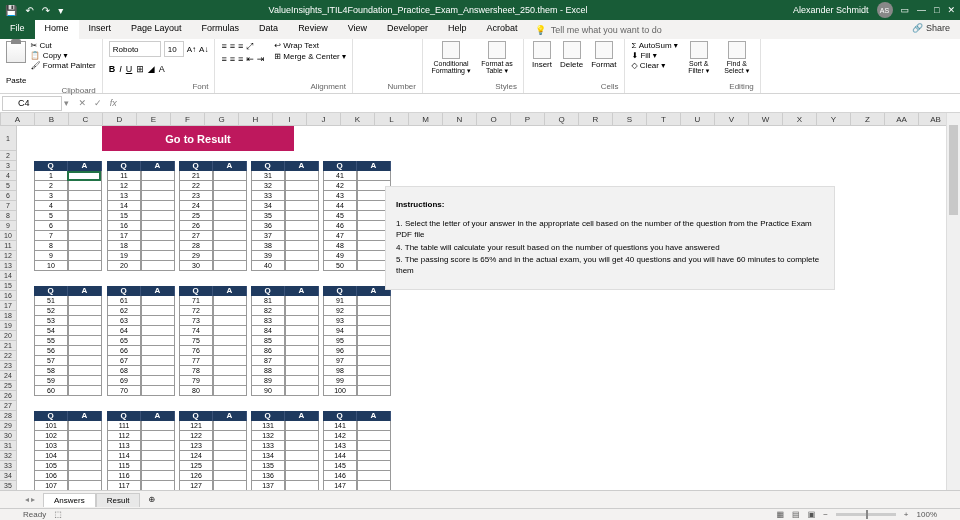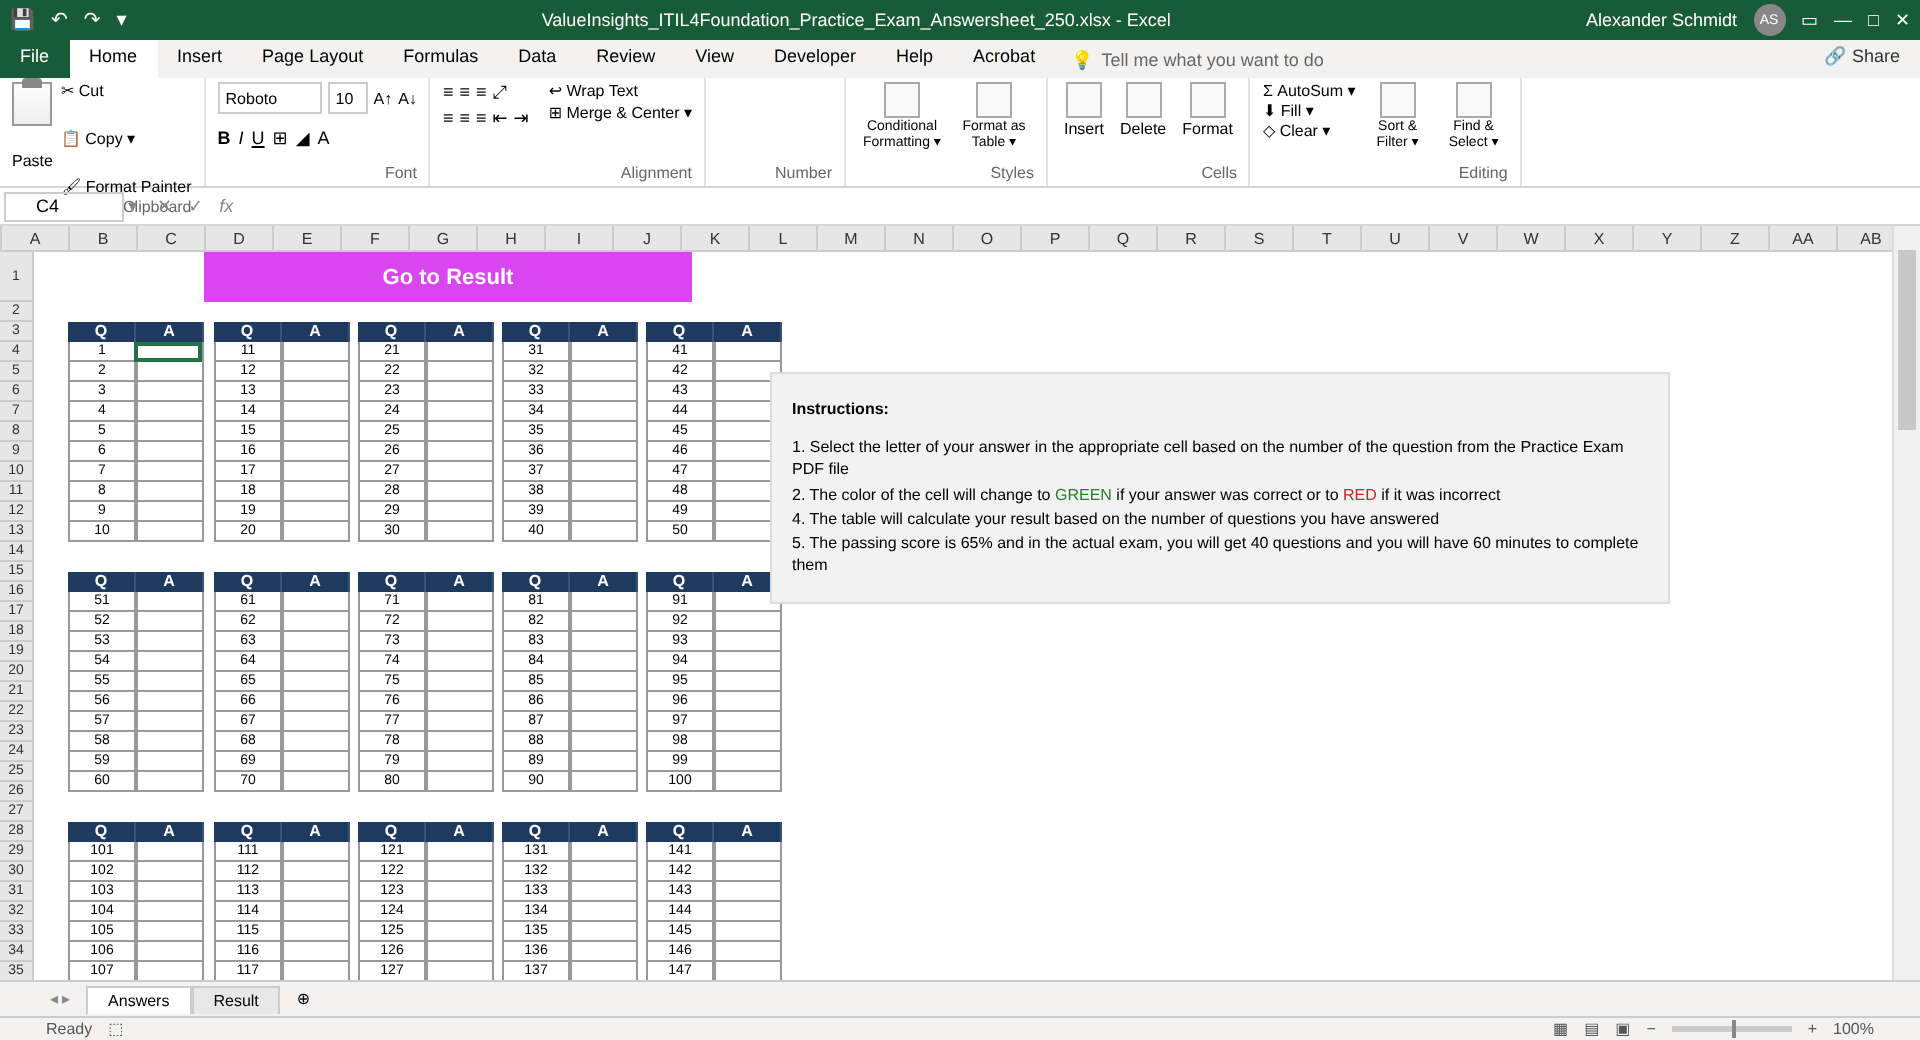--- a/index.html
+++ b/index.html
@@ -16,41 +16,41 @@
 .menubar .tab.active{background:#fff}
 .menubar .tell{color:#666;padding:3px 8px;display:flex;align-items:center;gap:4px}
 .menubar .share{margin-left:auto;padding:3px 10px;color:#333}
 .ribbon{background:#fff;height:55px;border-bottom:1px solid #d4d4d4;display:flex;font-size:8px}
 .rgroup{border-right:1px solid #e1e1e1;padding:2px 6px;display:flex;flex-direction:column;justify-content:space-between}
 .rgroup .label{text-align:right;color:#666;font-size:8px;padding-top:1px}
 .rgroup .content{display:flex;gap:4px;align-items:flex-start;flex:1}
 .paste-btn{display:flex;flex-direction:column;align-items:center;gap:13px}
 .paste-icon{width:20px;height:22px;background:linear-gradient(#fff,#eee);border:1px solid #999;position:relative}
 .paste-icon::before{content:"";position:absolute;top:-3px;left:4px;width:10px;height:5px;background:#888;border-radius:2px 2px 0 0}
-.clip-items{display:flex;flex-direction:column;gap:15px;font-size:8px}
+.clip-items{display:flex;flex-direction:column;gap:1px;font-size:8px}
 .clip-items div{display:flex;align-items:center;gap:3px}
 .font-row{display:flex;gap:3px;align-items:center}
 .font-sel{border:1px solid #ccc;height:16px;padding:0 3px;font-size:8px;background:#fff;display:flex;align-items:center}
 .font-btns{display:flex;gap:4px;margin-top:3px;font-size:9px}
 .align-grid{display:flex;flex-direction:column;gap:2px}
 .align-row{display:flex;gap:3px;font-size:9px}
 .big-btn{display:flex;flex-direction:column;align-items:center;gap:1px;padding:0 2px}
 .big-btn .ico{width:18px;height:18px;border:1px solid #aaa;background:#f9f9f9}
 .namebox-row{height:19px;background:#fff;border-bottom:1px solid #d4d4d4;display:flex;align-items:center;font-size:9px}
 .namebox{width:60px;border:1px solid #ccc;height:15px;margin-left:2px;padding:0 15px;display:flex;align-items:center}
 .fx-area{display:flex;align-items:center;gap:8px;margin-left:10px;color:#888}
 .sheet{position:relative;background:#fff;height:395px;overflow:hidden}
 .colhdr{position:absolute;top:0;left:0;right:0;height:13px;background:#e6e6e6;display:flex;border-bottom:1px solid #ccc}
 .colhdr .corner{width:17px;border-right:1px solid #ccc}
 .colhdr .ch{width:34px;text-align:center;border-right:1px solid #ccc;font-size:8px;line-height:13px;color:#333}
 .rowhdrs{position:absolute;top:13px;left:0;width:17px;bottom:0;background:#e6e6e6;border-right:1px solid #ccc}
 .rowhdrs .rh{height:10px;text-align:center;border-bottom:1px solid #ccc;font-size:7px;line-height:10px;color:#333}
 .rowhdrs .rh.tall{height:25px;line-height:25px}
 .cells{position:absolute;top:13px;left:17px;right:0;bottom:0}
-.go-result{position:absolute;top:0;left:85px;width:244px;height:25px;background:#d946ef;color:#fff;display:flex;align-items:center;justify-content:center;font-size:11px;font-weight:bold}
+.go-result{position:absolute;top:0;left:85px;width:192px;height:25px;background:#be185d;color:#fff;display:flex;align-items:center;justify-content:center;font-size:11px;font-weight:bold}
 .qa-block{position:absolute}
 .qa-hdr{display:flex;background:#1f3a5f;color:#fff;font-size:8px;font-weight:bold}
 .qa-hdr div{width:34px;text-align:center;height:10px;line-height:10px;border-right:1px solid #3a5278}
 .qa-row{display:flex;background:#fff}
 .qa-row div{width:34px;height:10px;text-align:center;font-size:7px;line-height:10px;border:0.5px solid #999;border-top:none}
 .qa-row div:first-child{border-right:0.5px solid #999}
 .instr-box{position:absolute;left:368px;top:60px;width:450px;background:#f2f2f2;border:1px solid #ddd;padding:12px 10px;font-size:8px;line-height:1.4}
 .instr-box .ititle{font-weight:bold;margin-bottom:8px}
 .instr-box ol{list-style:none}
 .instr-box li{margin-bottom:1px}
@@ -73,21 +73,21 @@
 </head>
 <body>
 
 <div class="titlebar">
   <div class="qat">
     <span>💾</span>
     <span>↶</span>
     <span>↷</span>
     <span>▾</span>
   </div>
-  <div class="title">ValueInsights_ITIL4Foundation_Practice_Exam_Answersheet_250.xlsx - Excel</div>
+  <div class="title">ValueInsights_ITIL4Foundation_Practice_Exam_Answersheet_250.them - Excel</div>
   <div class="user">
     <span>Alexander Schmidt</span>
     <span class="avatar">AS</span>
     <span>▭</span>
     <span>—</span>
     <span>□</span>
     <span>✕</span>
   </div>
 </div>
 
@@ -938,21 +938,20 @@
             <div>147</div>
             <div></div>
           </div>
         </div>
       </div>
     <div class="sel-cell" style="left:50px;top:45px;width:34px;height:10px"></div>
     <div class="instr-box">
       <div class="ititle">Instructions:</div>
       <ol>
         <li>1. Select the letter of your answer in the appropriate cell based on the number of the question from the Practice Exam PDF file</li>
-        <li><span>2. The color of the cell will change to </span><span class="green">GREEN</span><span> if your answer was correct or to </span><span class="red">RED</span><span> if it was incorrect</span></li>
         <li>4. The table will calculate your result based on the number of questions you have answered</li>
         <li>5. The passing score is 65% and in the actual exam, you will get 40 questions and you will have 60 minutes to complete them</li>
       </ol>
     </div>
   </div>
 </div>
 
 <div class="scroll-v">
     <div class="thumb"></div>
   </div>

